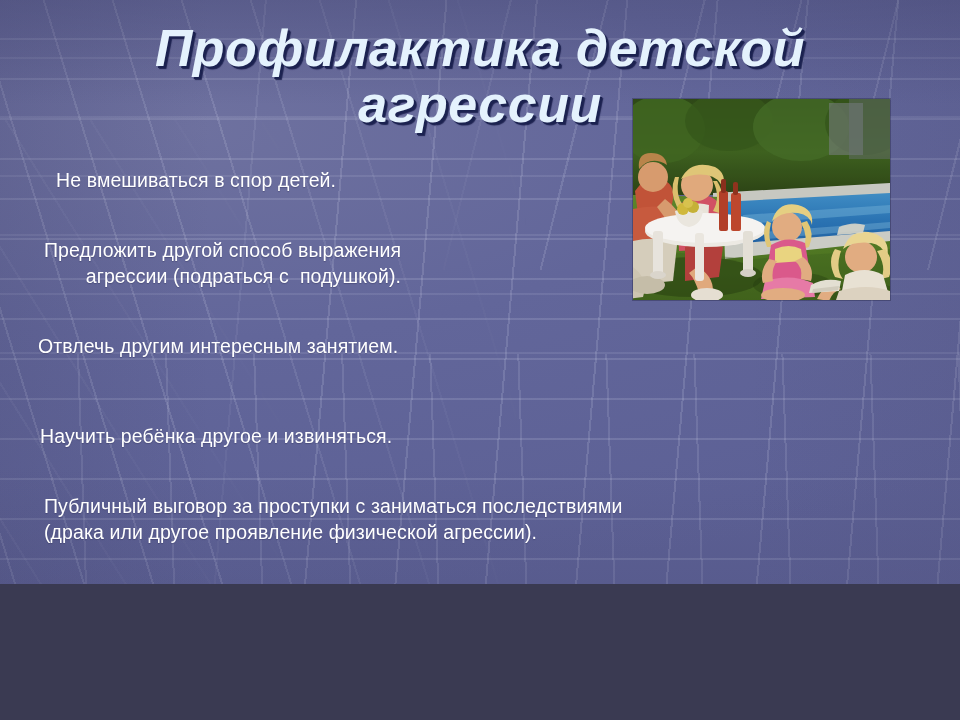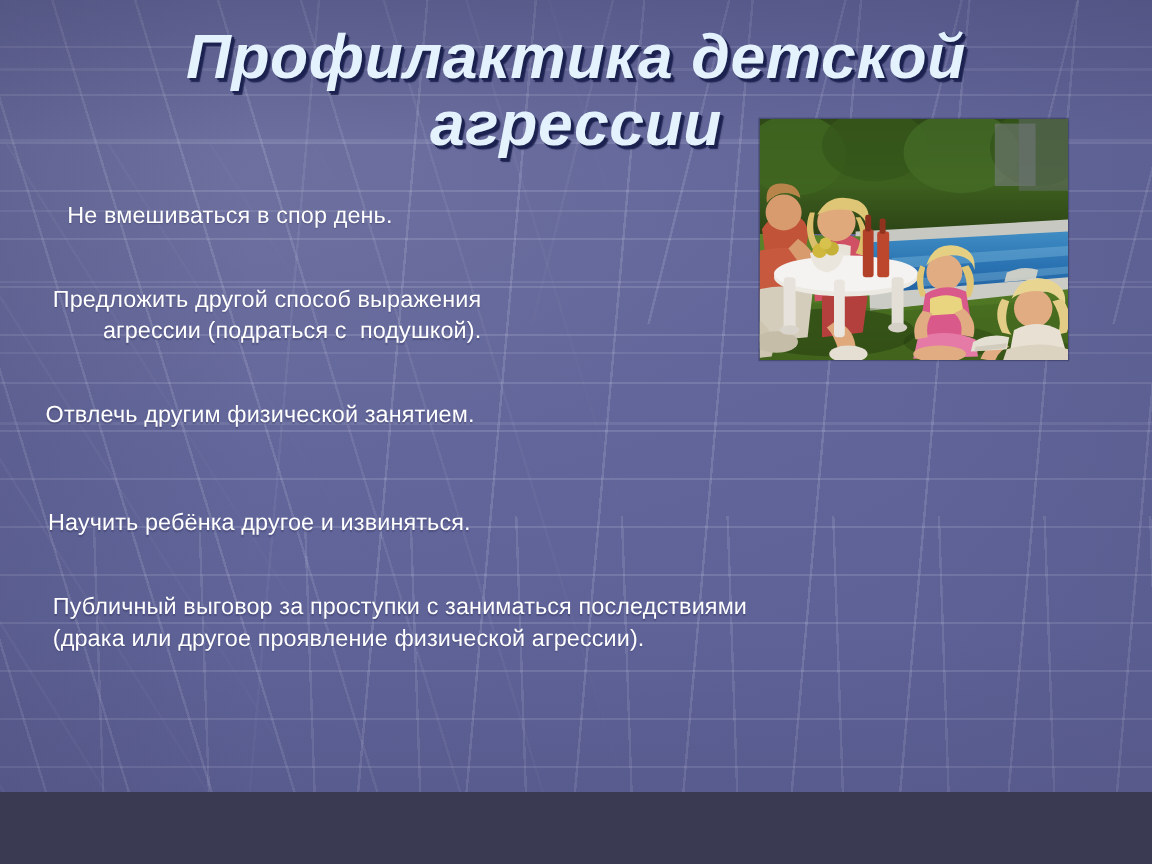--- a/index.html
+++ b/index.html
@@ -3,21 +3,21 @@
 <meta charset="utf-8">
 <style>
   html, body {
     margin: 0;
     padding: 0;
     background: #3a3a52;
   }
   #slide {
     position: relative;
     width: 960px;
-    height: 660px;
+    height: 584px;
     overflow: hidden;
     font-family: "Liberation Sans", sans-serif;
     background: #656b9e;
   }
 
   
   .bg-base {
     position: absolute;
     inset: 0;
     background:
@@ -290,21 +290,21 @@
 
       <path d="M178 186 q14 -8 30 -4 l-2 10 l-30 2 z" fill="#eceadf"></path>
       <path d="M180 190 l26 -3 l-1 4 l-26 3 z" fill="#d9d6c8"></path>
 
       <path d="M206 128 q14 -6 26 -2 l-2 8 l-26 2 z" fill="#e2e0d4" opacity="0.9"></path>
 
       <rect x="0" y="0" width="257" height="201" fill="#5a3a10" opacity="0.06"></rect>
     </svg>
   </div>
 
-  <div class="body-text b1">Не вмешиваться в спор день.</div>
+  <div class="body-text b1">Не вмешиваться в спор детей.</div>
   <div class="body-text b2">Предложить другой способ выражения
 агрессии (подраться с  подушкой).</div>
-  <div class="body-text b3">Отвлечь другим физической занятием.</div>
+  <div class="body-text b3">Отвлечь другим интересным занятием.</div>
   <div class="body-text b4">Научить ребёнка другое и извиняться.</div>
   <div class="body-text b5">Публичный выговор за проступки с заниматься последствиями
 (драка или другое проявление физической агрессии).</div>
 
 </div>
 
 </body></html>

